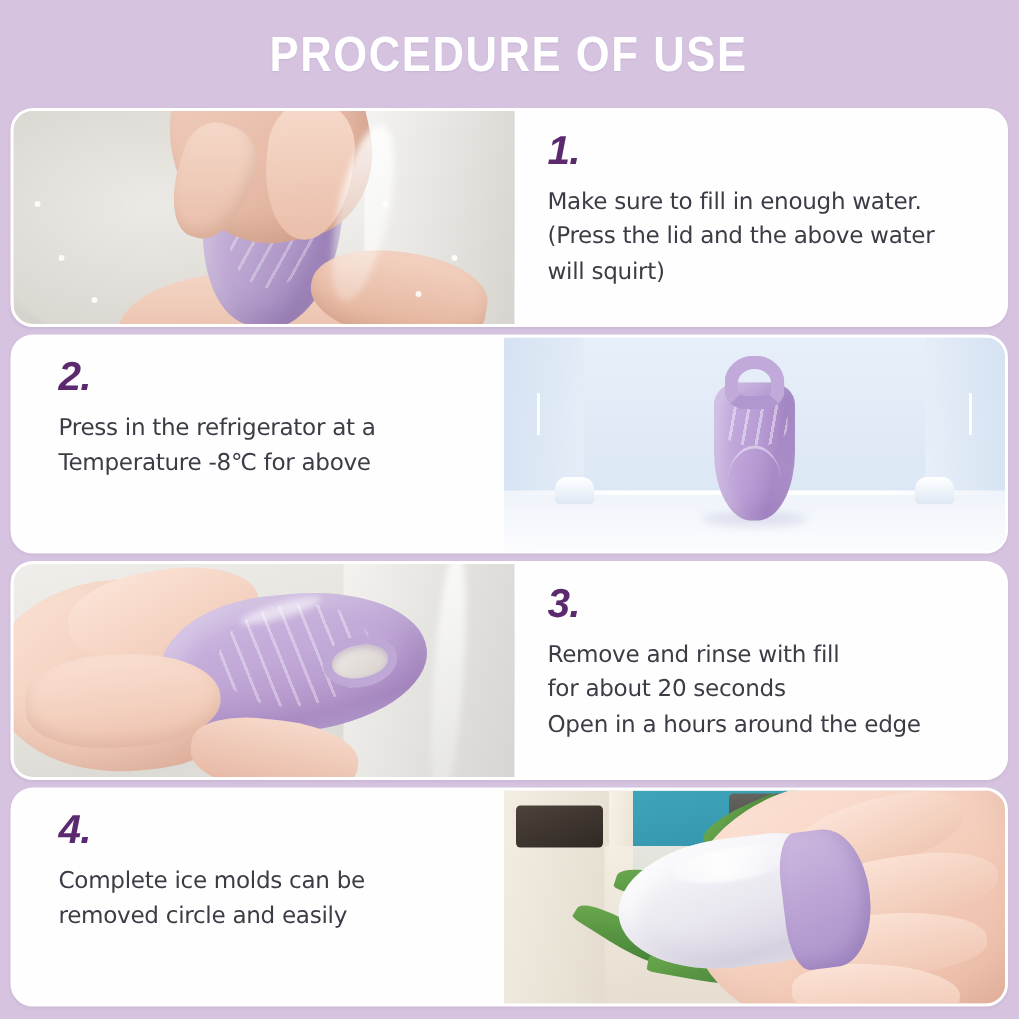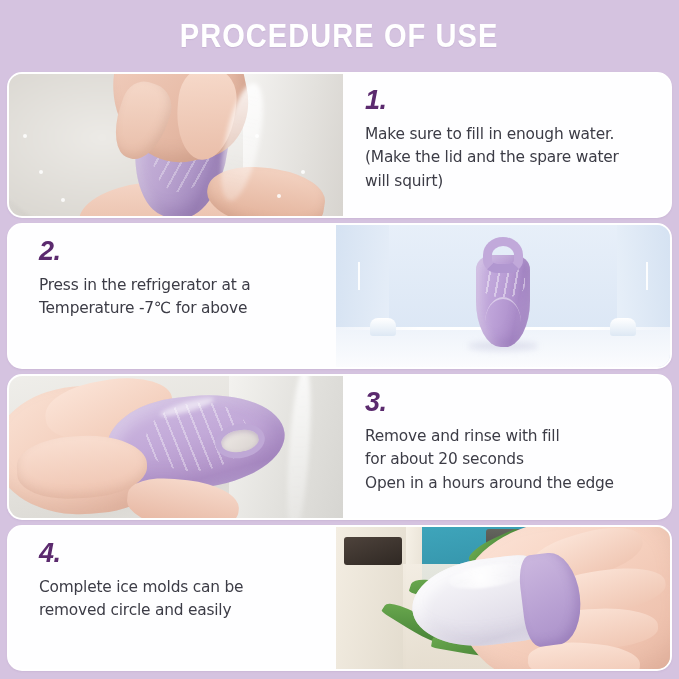--- a/index.html
+++ b/index.html
@@ -379,32 +379,32 @@
           <i style="left:14px;top:60px"></i>
             <i style="left:268px;top:120px"></i>
           <i style="left:292px;top:96px"></i>
             <i style="left:246px;top:60px"></i>
         </div>
       </div>
       <div class="textpanel">
         <div class="stepnum">1.</div>
         <div class="steptext">
           <div>Make sure to fill in enough water.</div>
-          <div>(Make the lid and the spare water</div>
+          <div>(Press the lid and the above water</div>
           <div>will squirt)</div>
         </div>
       </div>
     </div>
 
     <div class="row reverse">
       <div class="textpanel">
         <div class="stepnum">2.</div>
         <div class="steptext">
           <div>Press in the refrigerator at a</div>
-          <div>Temperature -7℃ for above</div>
+          <div>Temperature -8℃ for above</div>
         </div>
       </div>
       <div class="photo p2">
         <div class="backwall"></div>
         <div class="sideL"></div>
         <div class="sideR"></div>
         <div class="edgeL"></div>
         <div class="edgeR"></div>
         <div class="floor"></div>
         <div class="lip"></div>

